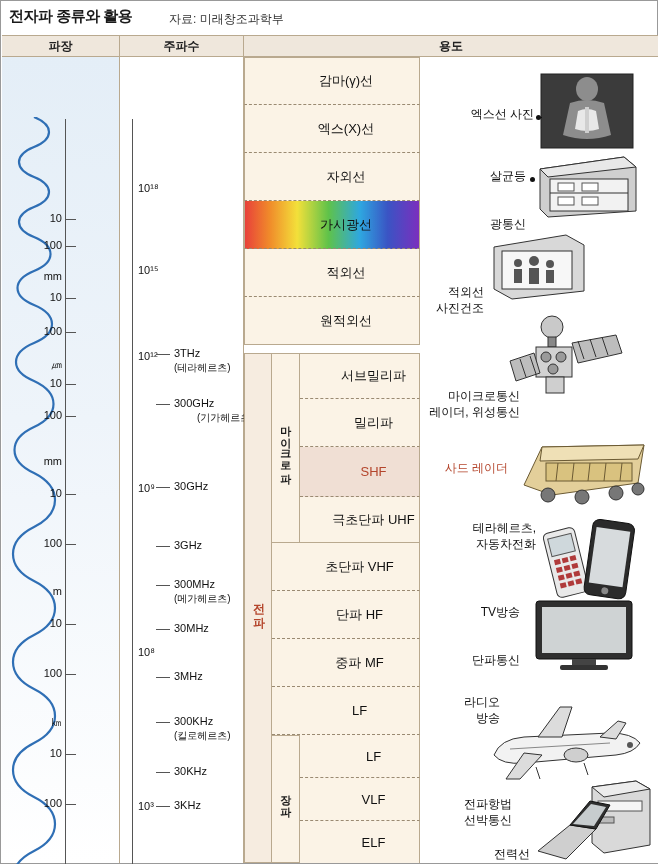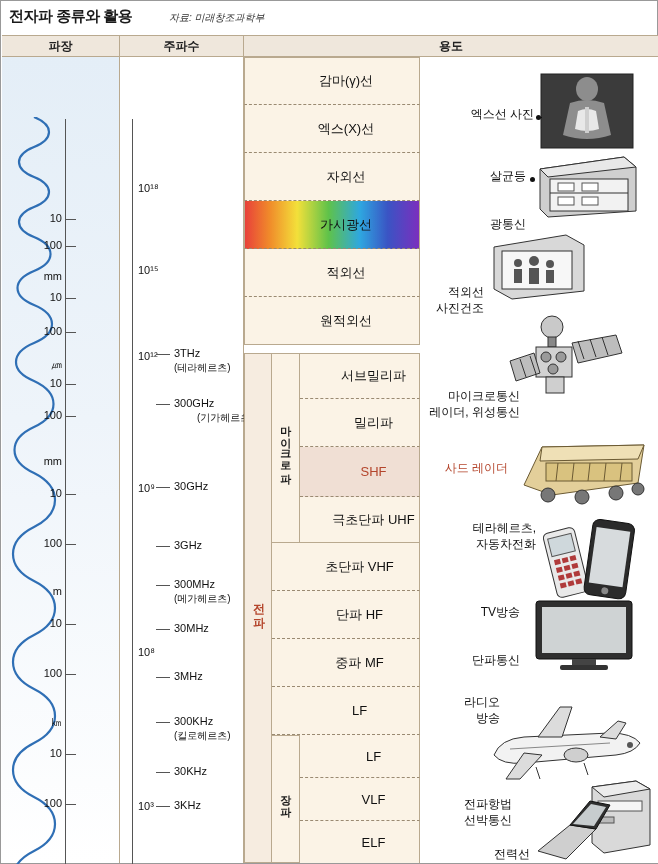--- a/index.html
+++ b/index.html
@@ -2,21 +2,21 @@
 <html lang="ko"><head>
 <meta charset="utf-8">
 <style>
   html,body{margin:0;padding:0;background:#fff;}
   body{width:658px;height:864px;font-family:"Liberation Sans","DejaVu Sans",sans-serif;color:#1a1a1a;overflow:hidden;}
   #page{position:relative;width:658px;height:864px;box-sizing:border-box;border:1px solid #999;background:#fff;}
 
   
   .title-bar{position:absolute;left:0;top:0;width:658px;height:34px;}
   .title{position:absolute;left:8px;top:6px;font-size:15px;font-weight:bold;letter-spacing:-0.5px;}
-  .source{position:absolute;left:168px;top:10px;font-size:10px;color:#333;font-style:italic;}
+  .source{position:absolute;left:168px;top:10px;font-size:12px;color:#333;}
 
   
   .hdr{position:absolute;top:34px;height:22px;background:#efe7dc;border-top:1px solid #b9a98f;border-bottom:1px solid #b9a98f;
        display:flex;align-items:center;justify-content:center;font-size:12px;font-weight:bold;color:#222;box-sizing:border-box;}
   .hdr.h1{left:1px;width:118px;border-right:1px solid #b9a98f;}
   .hdr.h2{left:119px;width:124px;border-right:1px solid #b9a98f;}
   .hdr.h3{left:243px;width:414px;}
 
   
   .col-wave{position:absolute;left:1px;top:56px;width:118px;height:806px;

